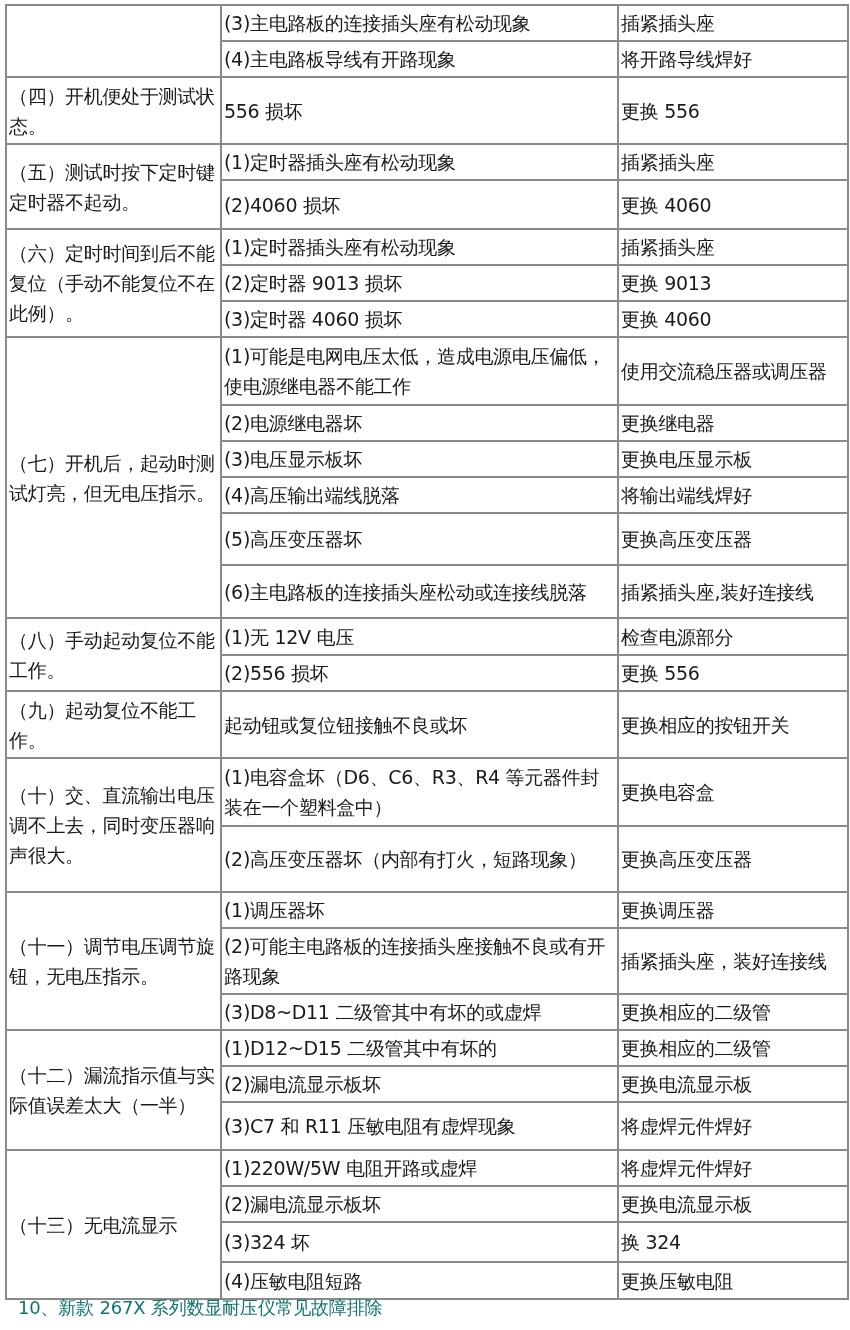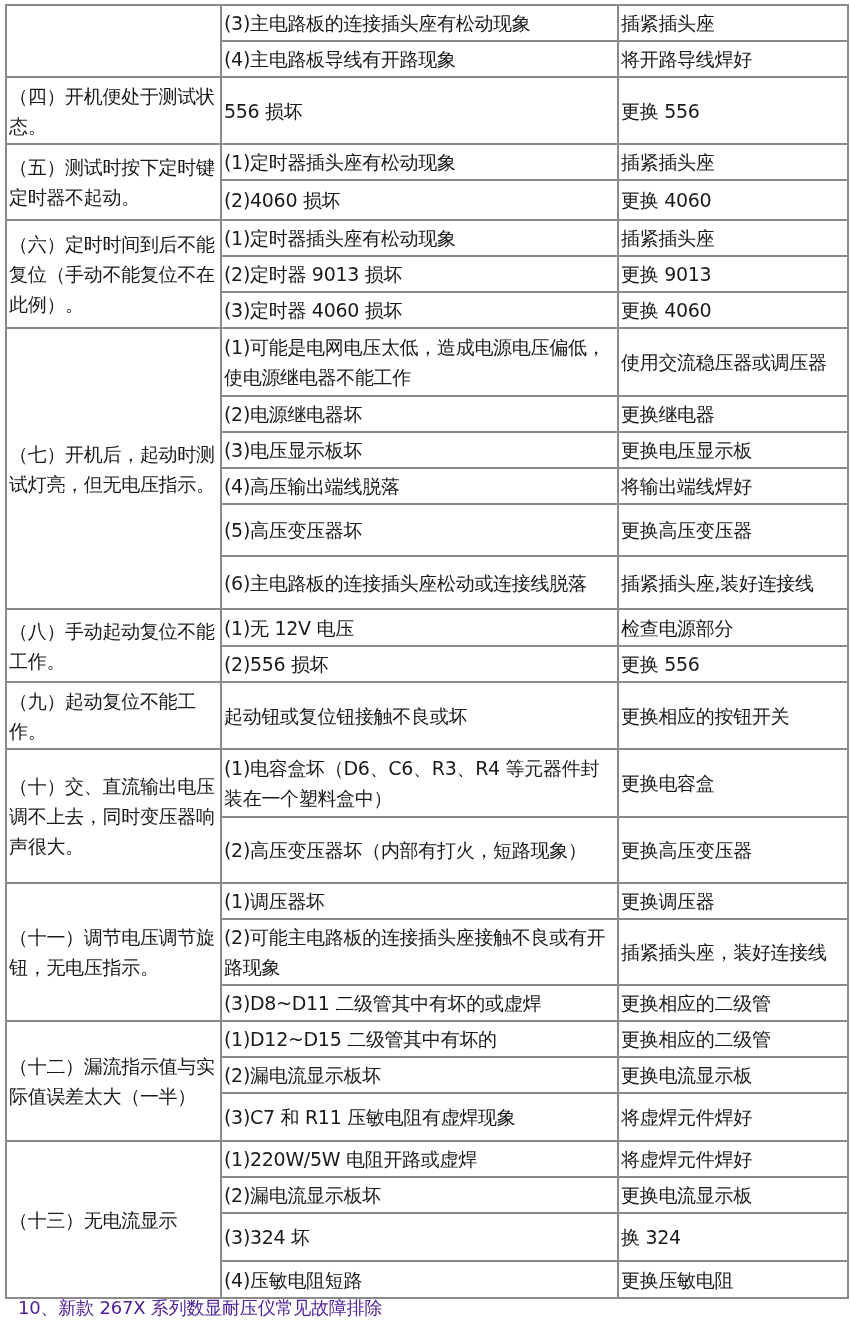--- a/index.html
+++ b/index.html
@@ -18,21 +18,21 @@
     padding: 2px 3px 2px 2px;
     vertical-align: middle;
     letter-spacing: -0.3px;
   }
   col.c1 { width: 215px; }
   col.c2 { width: 397px; }
   col.c3 { width: 230px; }
   td.sym { vertical-align: middle; }
   .footer {
     position: absolute; left: 18px; top: 1296px;
-    font-size: 18px; color: #4c1d95; letter-spacing: -0.2px;
+    font-size: 18px; color: #0f766e; letter-spacing: -0.2px;
   }
 </style>
 </head>
 <body>
 
 <table class="faults">
   <colgroup>
       <col class="c1">
       <col class="c2">
       <col class="c3">
@@ -53,21 +53,21 @@
       <td class="sym">（四）开机便处于测试状态。</td>
       <td>556 损坏</td>
       <td>更换 556</td>
     </tr>
 
     <tr style="height:36px">
       <td rowspan="2" class="sym">（五）测试时按下定时键定时器不起动。</td>
       <td>(1)定时器插头座有松动现象</td>
       <td>插紧插头座</td>
     </tr>
-    <tr style="height:40px">
+    <tr style="height:49px">
       <td>(2)4060 损坏</td>
       <td>更换 4060</td>
     </tr>
 
     <tr style="height:36px">
       <td rowspan="3" class="sym">（六）定时时间到后不能复位（手动不能复位不在此例）。</td>
       <td>(1)定时器插头座有松动现象</td>
       <td>插紧插头座</td>
     </tr>
     <tr style="height:36px">
@@ -161,21 +161,21 @@
 
     <tr style="height:36px">
       <td rowspan="4" class="sym">（十三）无电流显示</td>
       <td>(1)220W/5W 电阻开路或虚焊</td>
       <td>将虚焊元件焊好</td>
     </tr>
     <tr style="height:36px">
       <td>(2)漏电流显示板坏</td>
       <td>更换电流显示板</td>
     </tr>
-    <tr style="height:48px">
+    <tr style="height:40px">
       <td>(3)324 坏</td>
       <td>换 324</td>
     </tr>
     <tr style="height:37px">
       <td>(4)压敏电阻短路</td>
       <td>更换压敏电阻</td>
     </tr>
   </tbody>
 </table>
 

